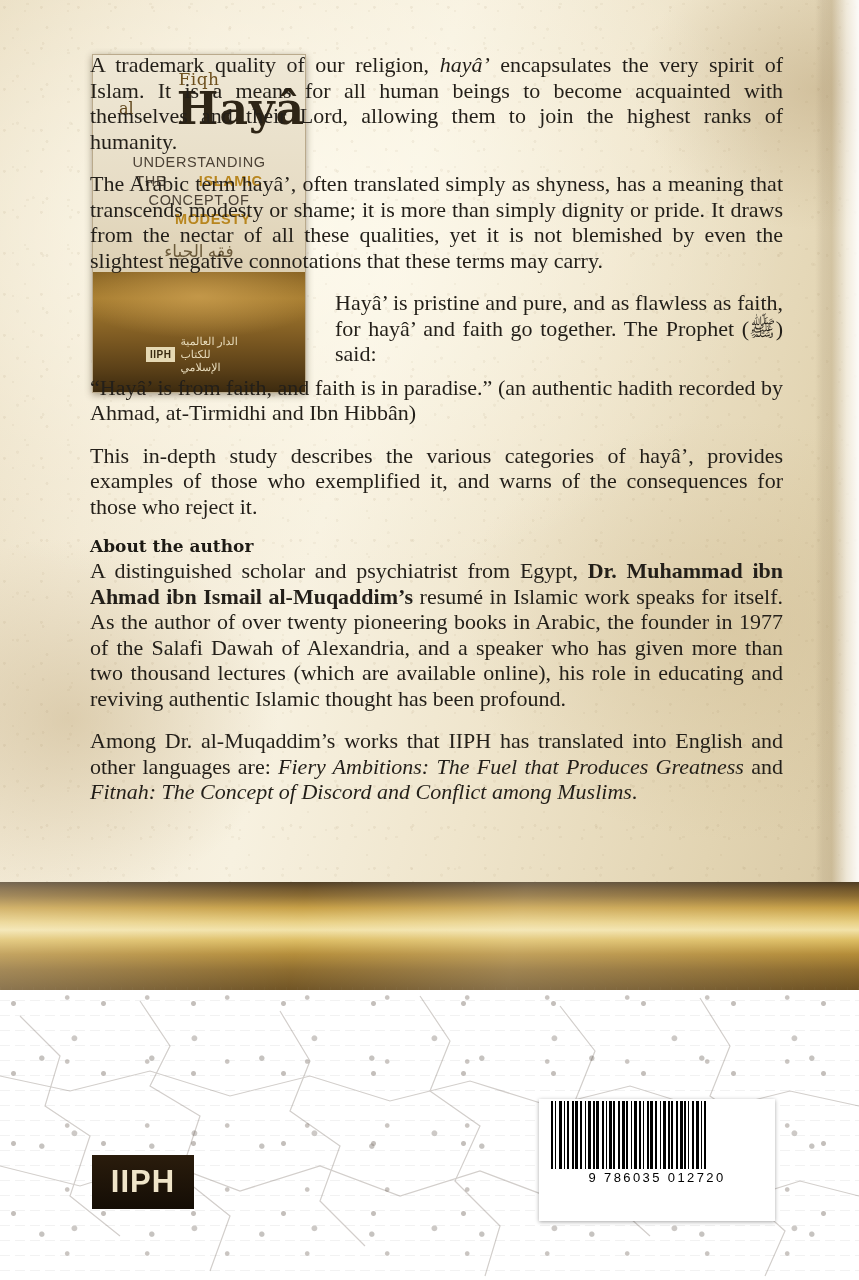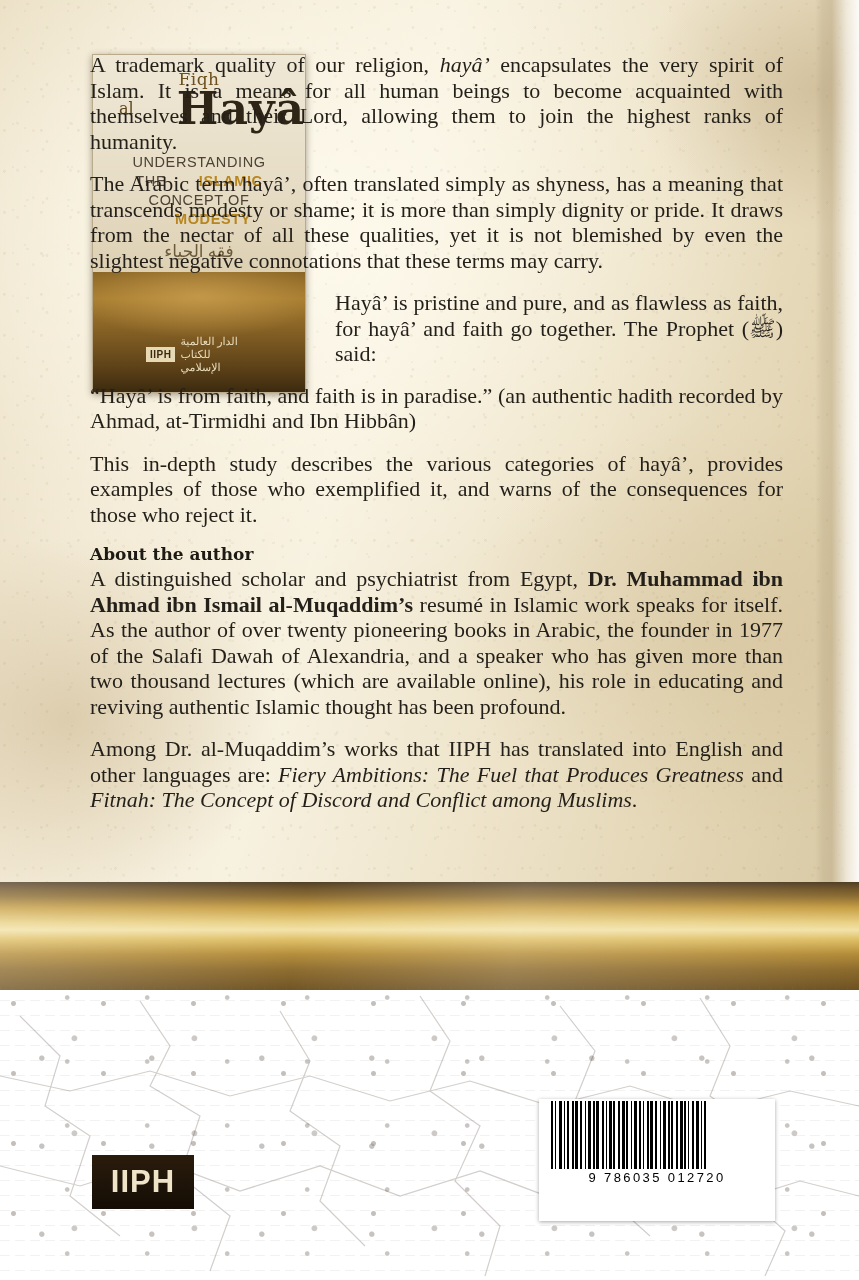--- a/index.html
+++ b/index.html
@@ -345,21 +345,21 @@
       A trademark quality of our religion, <i>hayâ’</i> encapsulates the very spirit of Islam. It is a means for all human beings to become acquainted with themselves and their Lord, allowing them to join the highest ranks of humanity.
     </p>
 
     <p class="t col-right">
       The Arabic term hayâ’, often translated simply as shyness, has a meaning that transcends modesty or shame; it is more than simply dignity or pride. It draws from the nectar of all these qualities, yet it is not blemished by even the slightest negative connotations that these terms may carry.
     </p>
 
     <p class="t" style="margin-left:245px; margin-bottom:0;">
       Hayâ’ is pristine and pure, and as flawless as faith, for hayâ’ and faith go together. The Prophet (<span>ﷺ</span>) said:
     </p>
-    <p class="t full" style="margin-top:16px;">
+    <p class="t full" style="margin-top:8px;">
       “Hayâ’ is from faith, and faith is in paradise.” (an authentic hadith recorded by Ahmad, at-Tirmidhi and Ibn Hibbân)
     </p>
 
     <p class="t full">This in-depth study describes the various categories of hayâ’, provides examples of those who exemplified it, and warns of the consequences for those who reject it.</p>
 
     <div class="about-head">About the author</div>
     <p class="t full">
       <span>A distinguished scholar and psychiatrist from Egypt, </span><b class="name">Dr. Muhammad ibn Ahmad ibn Ismail al-Muqaddim’s</b><span> resumé in Islamic work speaks for itself. As the author of over twenty pioneering books in Arabic, the founder in 1977 of the Salafi Dawah of Alexandria, and a speaker who has given more than two thousand lectures (which are available online), his role in educating and reviving authentic Islamic thought has been profound.</span>
     </p>
 

